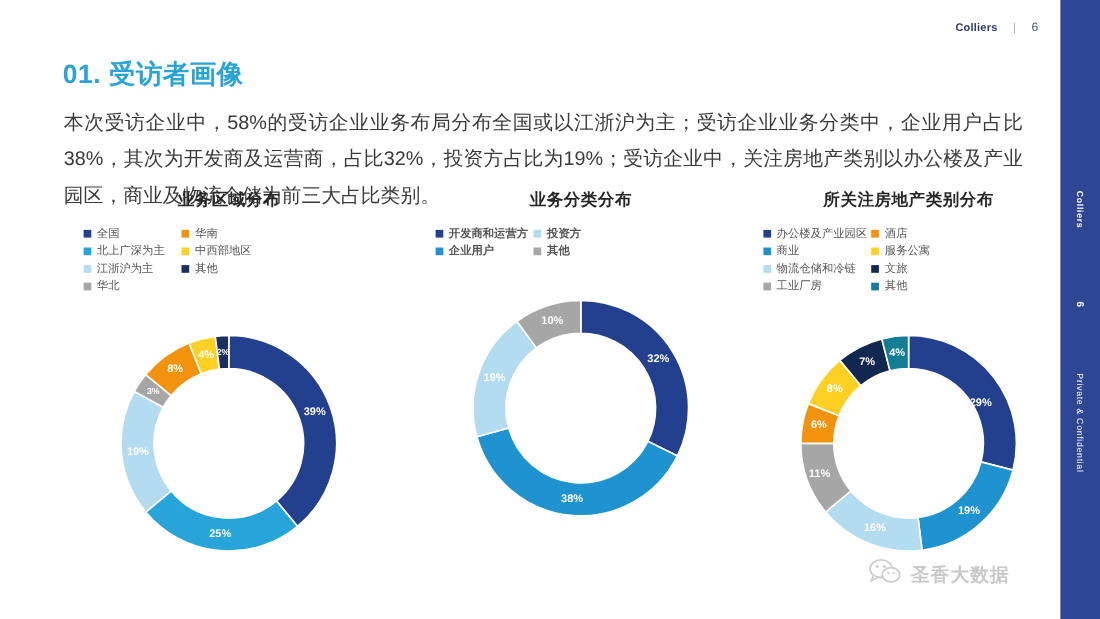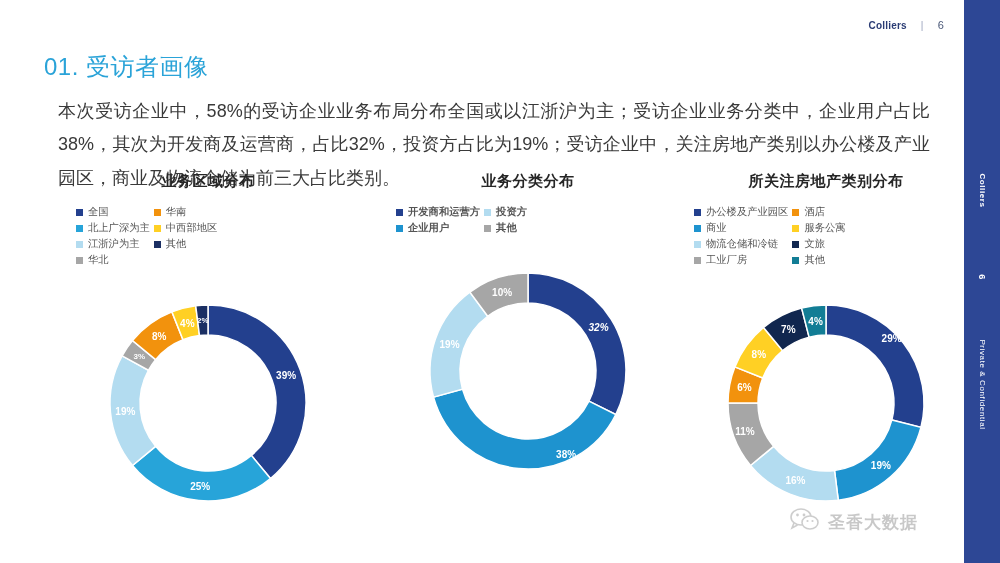--- a/index.html
+++ b/index.html
@@ -38,22 +38,22 @@
     white-space: nowrap;
     color: #ffffff;
     font-size: 8px; letter-spacing: .6px;
   }
   .rail .v1 { top: 186px; font-weight: bold; }
   .rail .v2 { top: 272px; font-weight: bold; font-size: 9px; }
   .rail .v3 { top: 380px; }
 
   
   .sec-title {
-    position: absolute; left: 44px; top: 51px;
-    font-size: 24px; font-weight: normal;
+    position: absolute; left: 57px; top: 51px;
+    font-size: 24px; font-weight: bold;
     color: #2aa3d8;
     letter-spacing: .5px;
   }
 
   
   .para {
     position: absolute; left: 58px; top: 95px;
     width: 872px;
     font-size: 18px; line-height: 1.85;
     color: #3a3a3a;
@@ -71,21 +71,21 @@
   .chart-title {
     text-align: center;
     font-size: 15px; font-weight: bold;
     color: #262626;
     letter-spacing: .5px;
     margin-bottom: 14px;
   }
 
   .legend {
     display: grid;
-    grid-template-columns: 1fr 1fr 1fr 1fr;
+    grid-template-columns: 1fr 1fr 1fr;
     grid-auto-flow: column;
     column-gap: 4px;
     row-gap: 2px;
     padding: 0 18px;
     font-size: 10.3px;
     color: #555;
   }
   .legend.rows4 { grid-template-rows: repeat(4, auto); }
   .legend.rows2 { grid-template-rows: repeat(2, auto); font-weight: bold; }
   .lg-item { display: flex; align-items: center; gap: 5px; white-space: nowrap; }
@@ -204,22 +204,22 @@
           <span>其他</span>
         </div>
       </div>
     <div class="donut-wrap" id="dw1">
         <svg width="300" height="260" viewBox="0 0 300 260">
           <path d="M150,30A98,98 0 0 1 237.80738988055091,171.51852803536588L210.92757665181085,158.19652965719266A68,68 0 0 0 150,60Z" fill="#23408e" stroke="#ffffff" stroke-width="1.5"></path>
           <path d="M237.80738988055091,171.51852803536588A98,98 0 0 1 55.543468461125684,154.1144337416235L84.45873321792395,146.1202193309224A68,68 0 0 0 210.92757665181085,158.19652965719266Z" fill="#1e93cf" stroke="#ffffff" stroke-width="1.5"></path>
           <path d="M55.543468461125684,154.1144337416235A98,98 0 0 1 91.8950229526452,49.08351476195628L109.68226082428441,73.24162248788804A68,68 0 0 0 84.45873321792395,146.1202193309224Z" fill="#b3dcf0" stroke="#ffffff" stroke-width="1.5"></path>
           <path d="M91.8950229526452,49.08351476195628A98,98 0 0 1 149.99999999999997,30L150,60A68,68 0 0 0 109.68226082428441,73.24162248788804Z" fill="#a6a6a6" stroke="#ffffff" stroke-width="1.5"></path>
         </svg>
-        <span class="dlabel" style="left: 220.527px; top: 84.2403px; font-style: italic;">32%</span>
-        <span class="dlabel" style="left: 142.11px; top: 210.624px; margin-left: 46px;">38%</span>
+        <span class="dlabel" style="left: 220.527px; top: 84.2403px;">32%</span>
+        <span class="dlabel" style="left: 142.11px; top: 210.624px;">38%</span>
         <span class="dlabel" style="left: 71.5649px; top: 100.853px;">19%</span>
         <span class="dlabel" style="left: 124.101px; top: 49.1441px;">10%</span>
       </div>
   </div>
 
   <div class="chart c3">
     <div class="chart-title">所关注房地产类别分布</div>
     <div class="legend rows4" id="lg2">
         <div class="lg-item">
           <span class="lg-sw" style="background: rgb(35, 64, 142);"></span>
@@ -258,21 +258,21 @@
         <svg width="300" height="260" viewBox="0 0 300 260">
           <path d="M150,30A98,98 0 0 1 244.92114979060585,152.37160894215575L215.86365495674693,144.9109123272101A68,68 0 0 0 150,60Z" fill="#23408e" stroke="#ffffff" stroke-width="1.5"></path>
           <path d="M244.92114979060585,152.37160894215575A98,98 0 0 1 162.28265688930182,225.22724072881883L158.5226598823727,195.4637996893845A68,68 0 0 0 215.86365495674693,144.9109123272101Z" fill="#1e93cf" stroke="#ffffff" stroke-width="1.5"></path>
           <path d="M162.28265688930182,225.22724072881883A98,98 0 0 1 74.48970220797267,190.4675509953716L97.60509949124634,171.3448313029109A68,68 0 0 0 158.5226598823727,195.4637996893845Z" fill="#b3dcf0" stroke="#ffffff" stroke-width="1.5"></path>
           <path d="M74.48970220797267,190.4675509953716A98,98 0 0 1 52,128L82,128A68,68 0 0 0 97.60509949124634,171.3448313029109Z" fill="#a6a6a6" stroke="#ffffff" stroke-width="1.5"></path>
           <path d="M52,128A98,98 0 0 1 58.88190438295135,91.92379383690161L86.7751989595989,102.96753041744194A68,68 0 0 0 82,128Z" fill="#f2920d" stroke="#ffffff" stroke-width="1.5"></path>
           <path d="M58.88190438295135,91.92379383690161A98,98 0 0 1 87.53244900462843,52.48970220797264L106.65516869708911,75.60509949124632A68,68 0 0 0 86.7751989595989,102.96753041744194Z" fill="#ffd024" stroke="#ffffff" stroke-width="1.5"></path>
           <path d="M87.53244900462843,52.48970220797264A98,98 0 0 1 125.62839105784427,33.07885020939415L133.0890876727899,62.13634504325307A68,68 0 0 0 106.65516869708911,75.60509949124632Z" fill="#11274f" stroke="#ffffff" stroke-width="1.5"></path>
           <path d="M125.62839105784427,33.07885020939415A98,98 0 0 1 149.99999999999997,30L150,60A68,68 0 0 0 133.0890876727899,62.13634504325307Z" fill="#127d95" stroke="#ffffff" stroke-width="1.5"></path>
         </svg>
-        <span class="dlabel" style="left: 215.583px; top: 63px;">29%</span>
+        <span class="dlabel" style="left: 215.583px; top: 92px;">29%</span>
         <span class="dlabel" style="left: 204.889px; top: 190.259px;">19%</span>
         <span class="dlabel" style="left: 119.446px; top: 205.171px;">16%</span>
         <span class="dlabel" style="left: 69px; top: 156.115px;">11%</span>
         <span class="dlabel" style="left: 68.4702px; top: 112.447px;">6%</span>
         <span class="dlabel" style="left: 82.8516px; top: 79.2138px;">8%</span>
         <span class="dlabel" style="left: 112.319px; top: 54.0465px;">7%</span>
         <span class="dlabel" style="left: 139.597px; top: 45.6545px;">4%</span>
       </div>
   </div>
 

